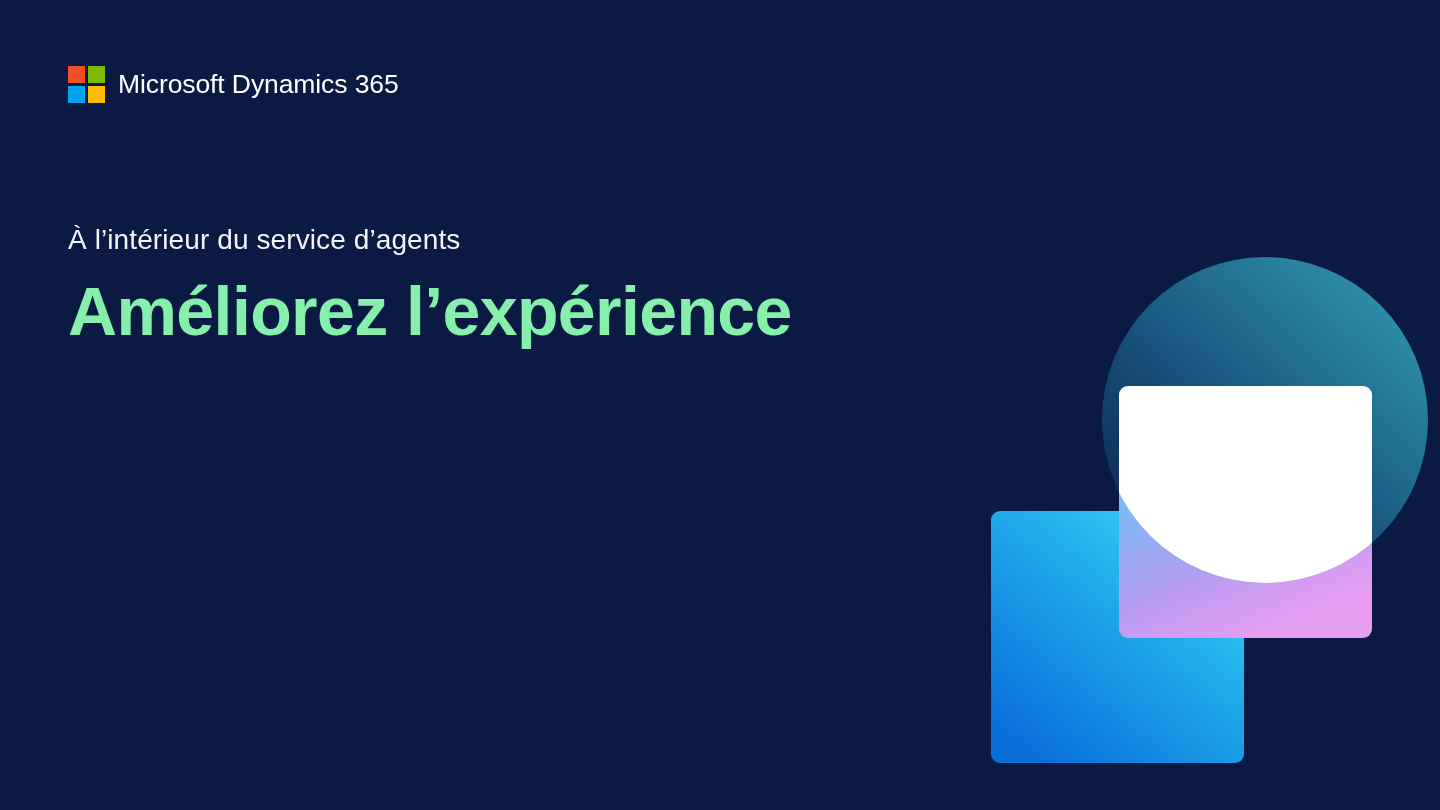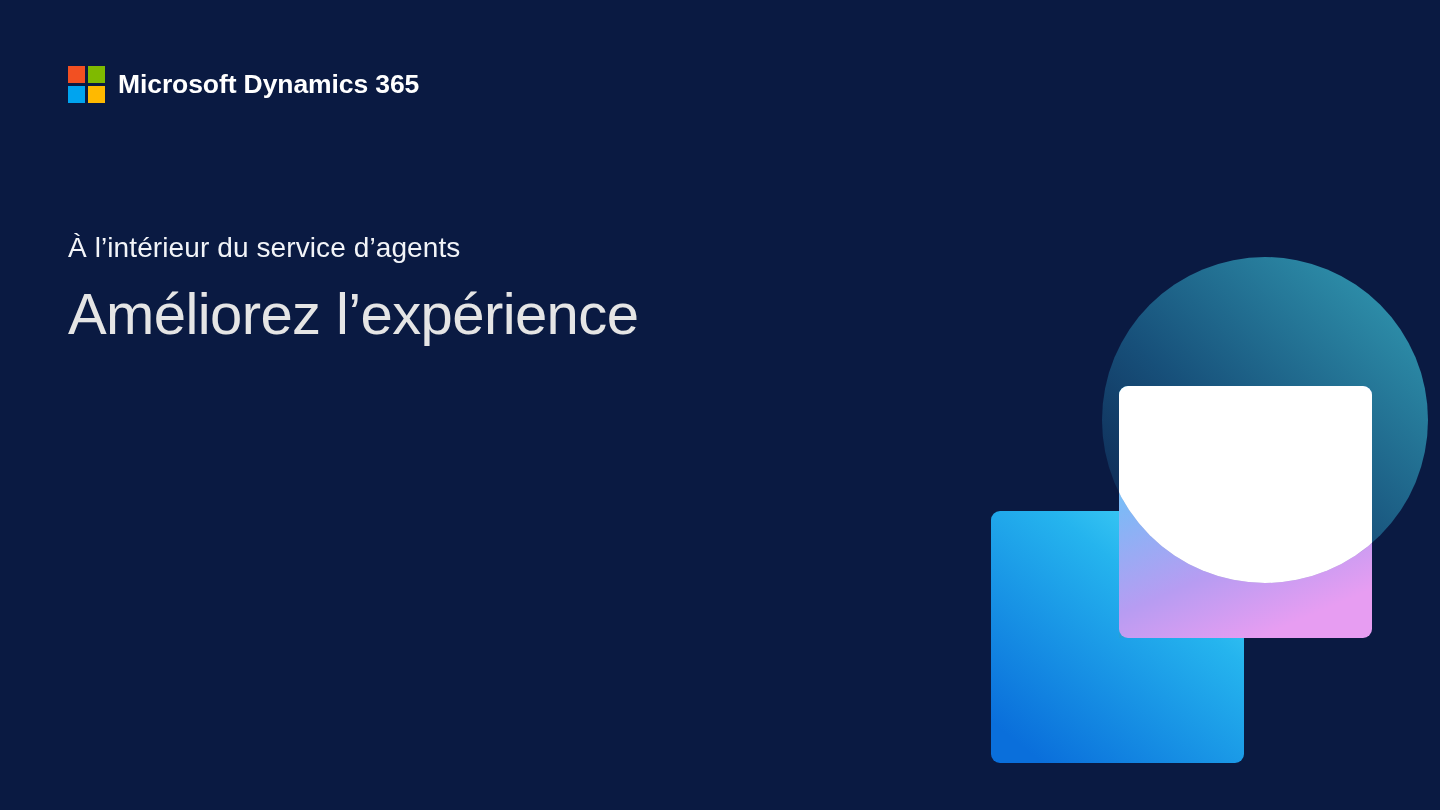--- a/index.html
+++ b/index.html
@@ -33,45 +33,45 @@
     grid-template-columns: 17px 17px;
     grid-template-rows: 17px 17px;
     gap: 3px;
     width: 37px;
     height: 37px;
   }
   #ms-logo i { display: block; width: 17px; height: 17px; }
   #brand-name {
     color: #ffffff;
     font-size: 26.5px;
-    font-weight: 700;
+    font-weight: 400;
     letter-spacing: -0.1px;
     white-space: nowrap;
     line-height: 1;
   }
 
   
   #copy {
     position: absolute;
     left: 68px;
     top: 218px;
     width: 960px;
   }
   #eyebrow {
     color: #f2f4f8;
     font-size: 28px;
     font-weight: 400;
     letter-spacing: 0.1px;
     line-height: 1.3;
-    margin: 12px 0 14px 0;
+    margin: 4px 0 14px 0;
   }
   #headline {
-    color: #e5e5e5;
-    font-size: 58px;
-    font-weight: 400;
+    color: #86efac;
+    font-size: 68px;
+    font-weight: 700;
     line-height: 1.17;
     letter-spacing: -0.6px;
     margin: 0;
   }
   #headline .ln { display: block; white-space: nowrap; }
 
   
   #art {
     position: absolute;
     left: 960px;

